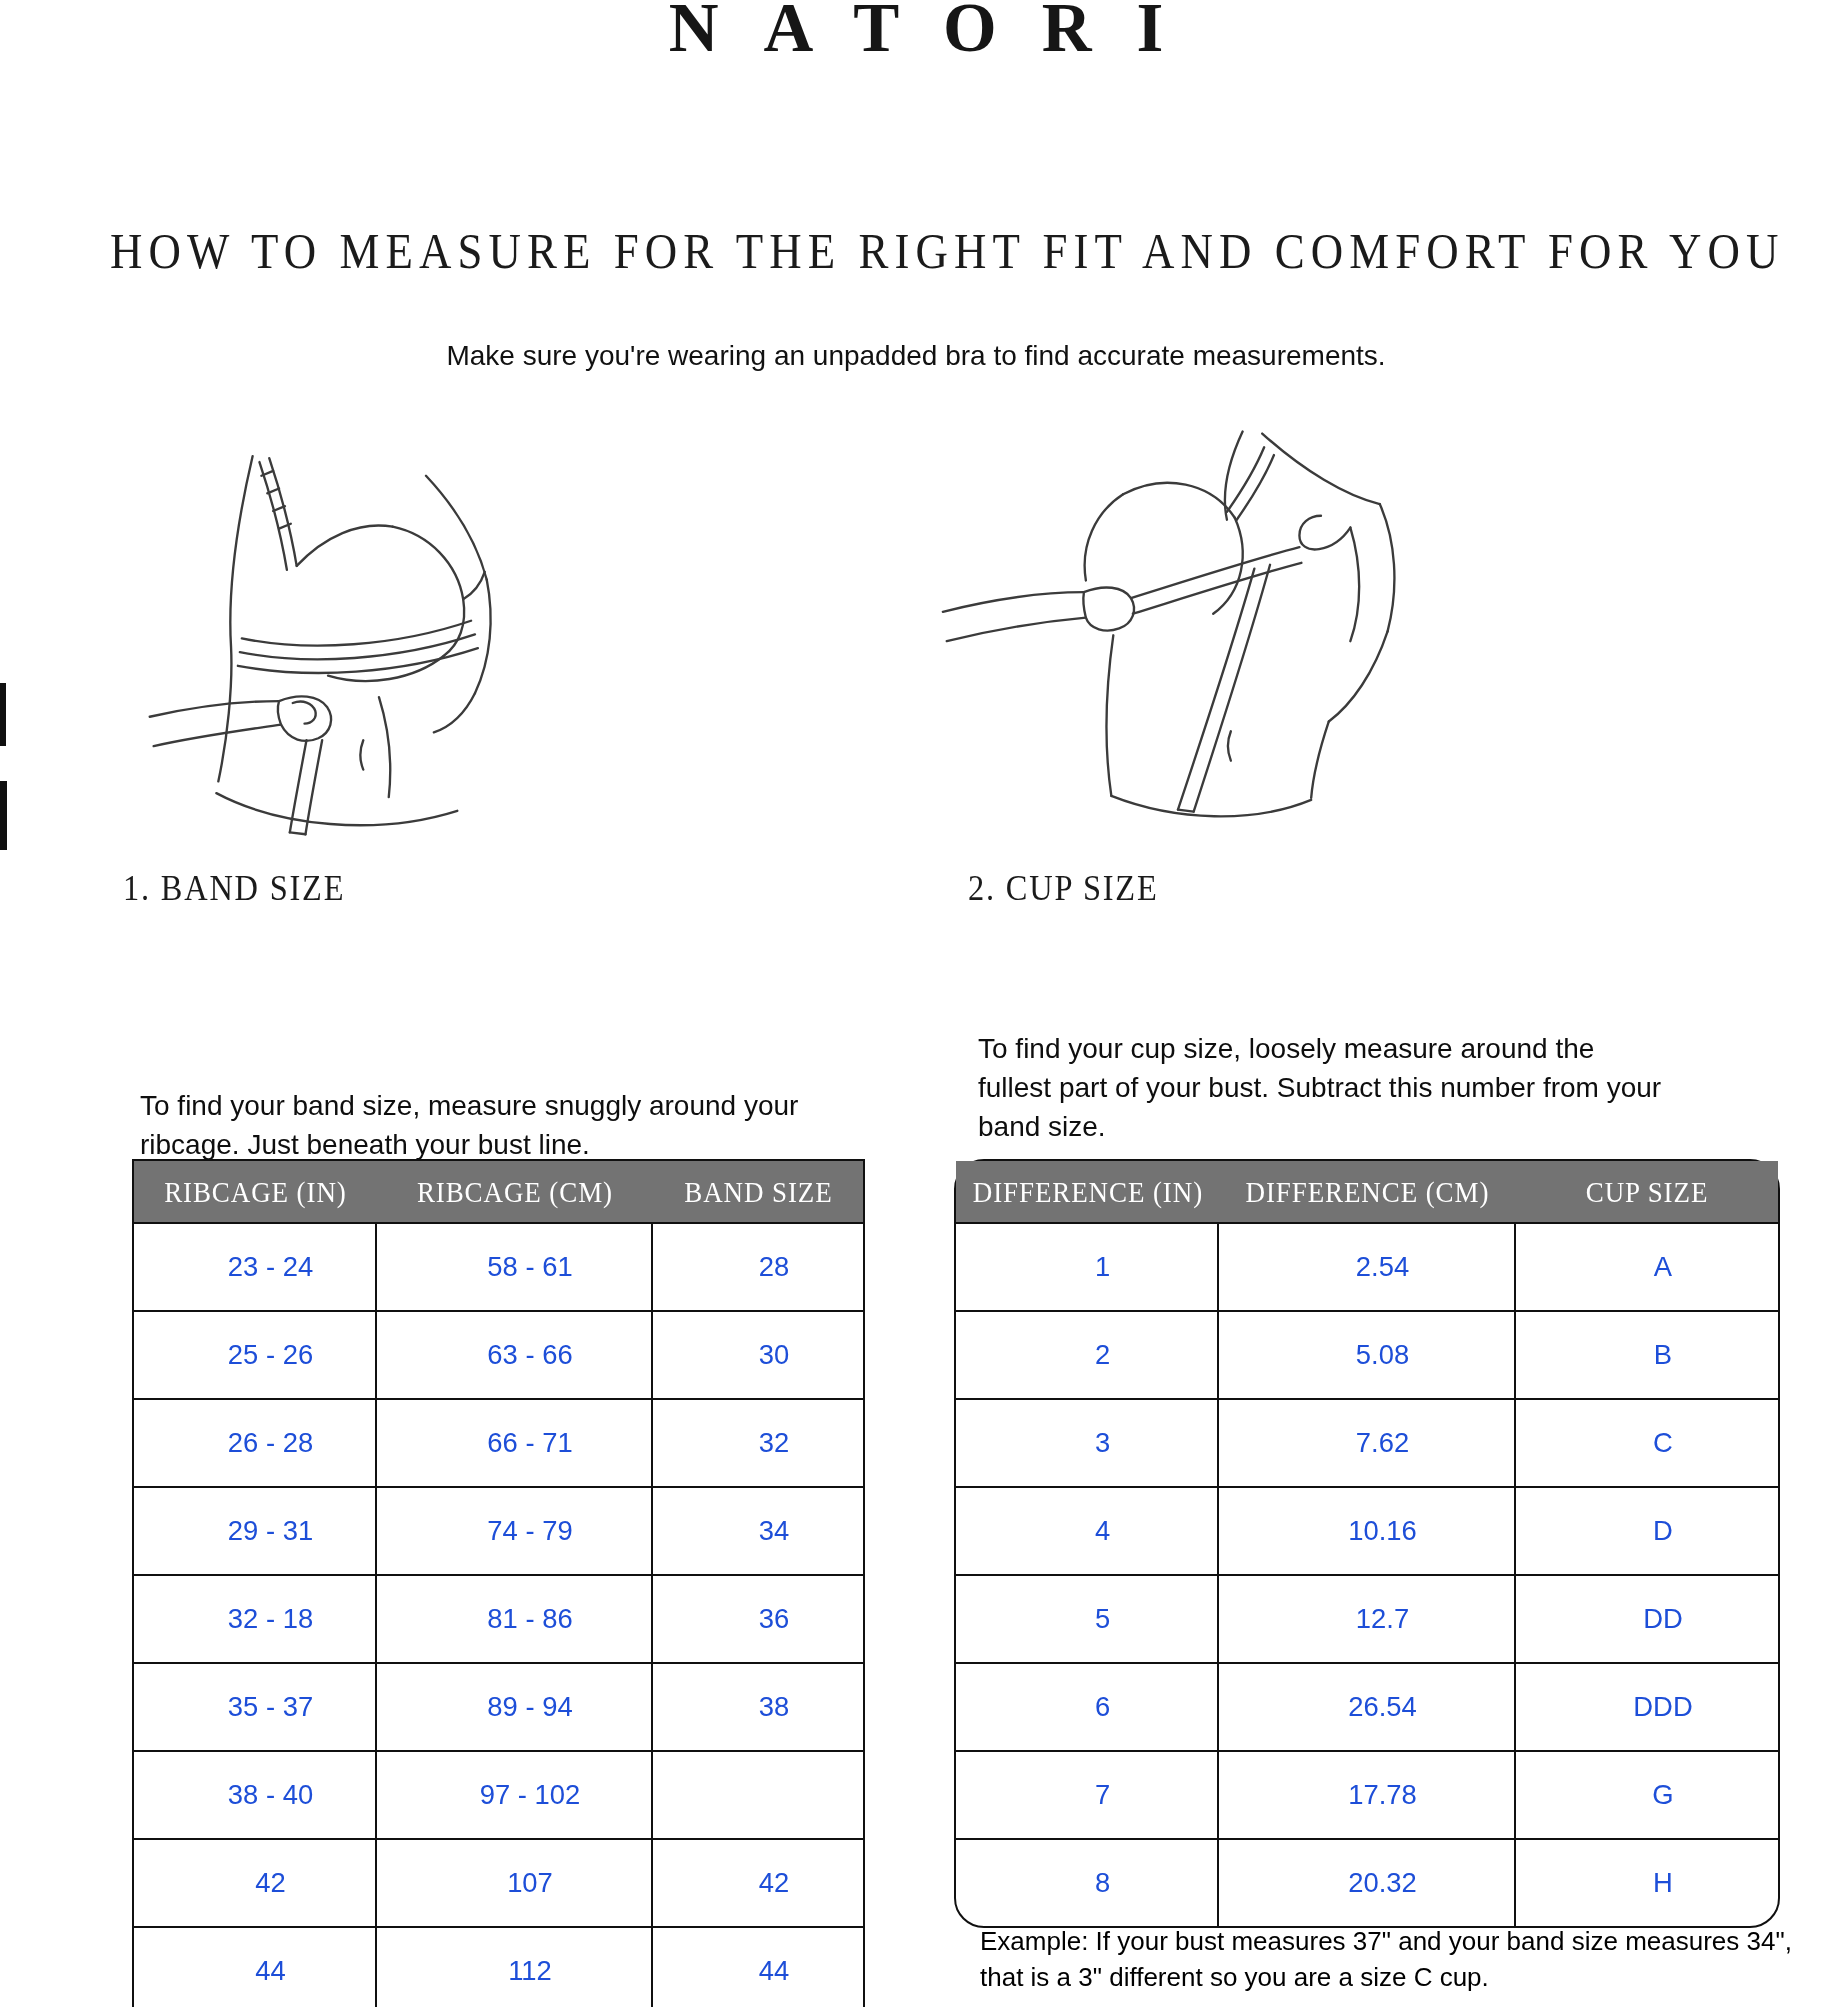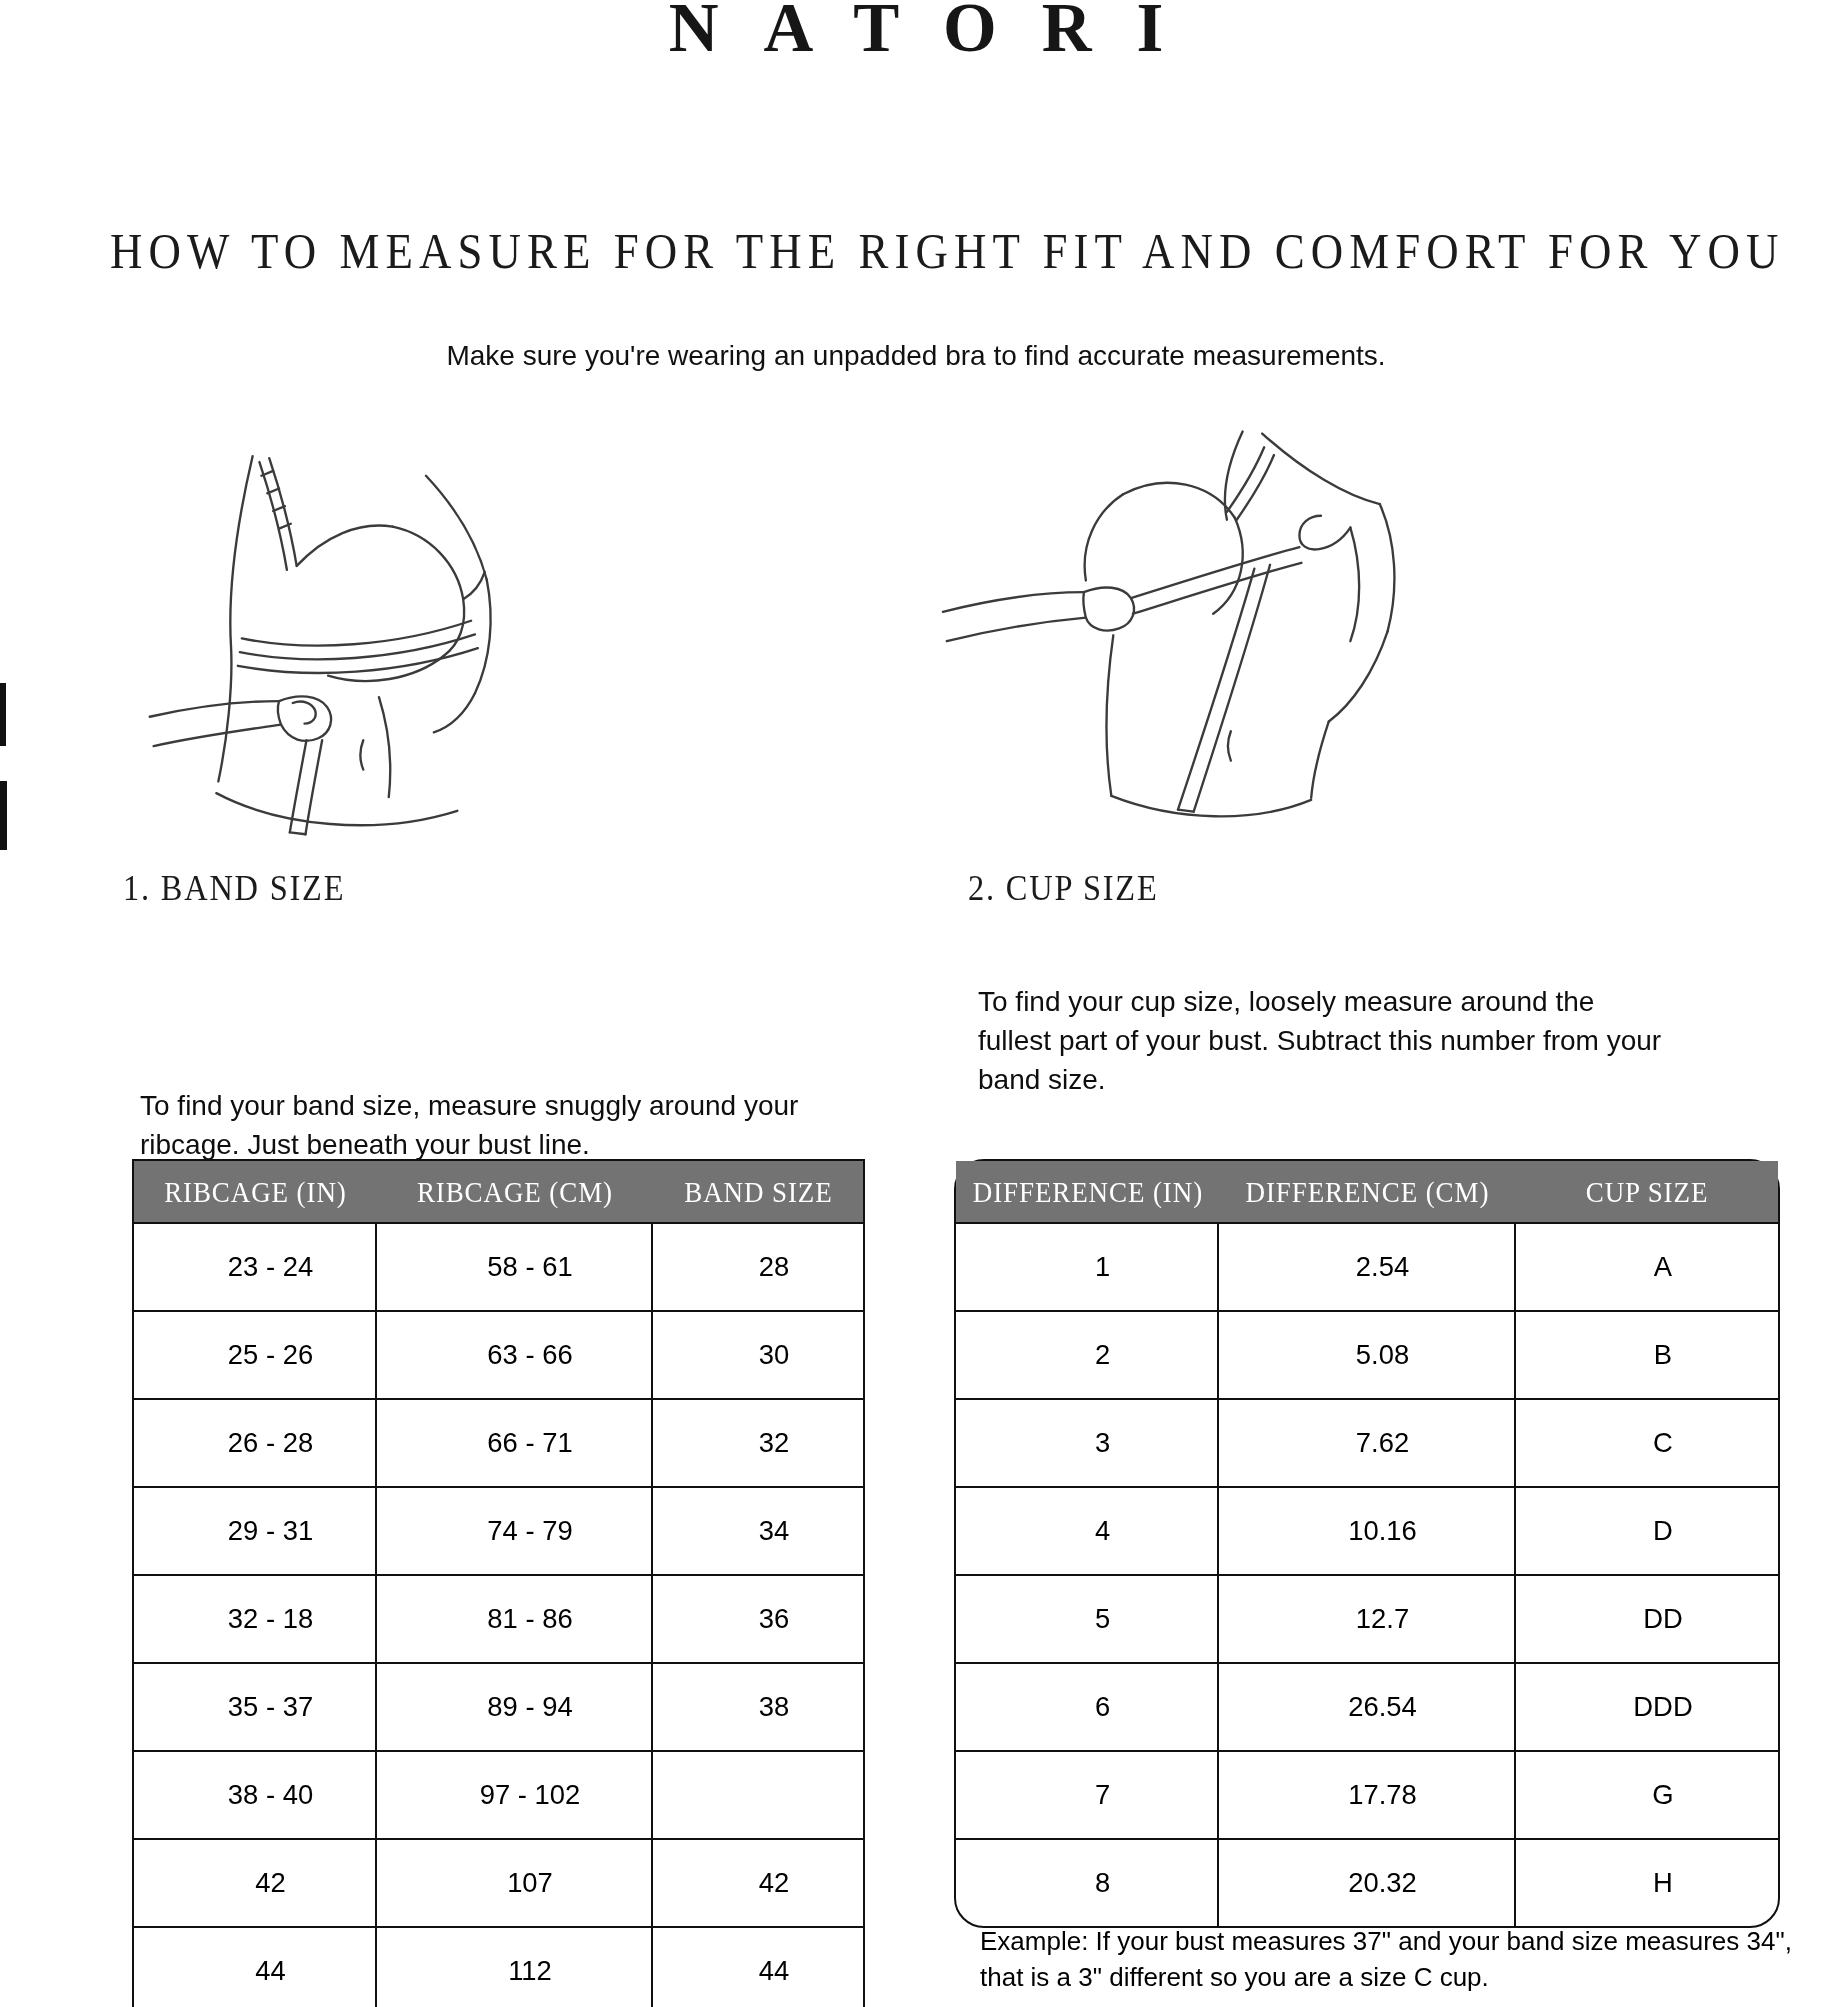--- a/index.html
+++ b/index.html
@@ -25,39 +25,39 @@
   
   .sec-title{
     position:absolute;font-family:"Liberation Serif",serif;font-size:36px;letter-spacing:2px;
     color:#1b1b1b;white-space:nowrap;transform:scaleX(.9);transform-origin:left;
   }
   .band-title{left:123px;top:867px;}
   .cup-title{left:968px;top:867px;}
   .copy{position:absolute;font-size:28px;line-height:39px;color:#0e0e0e;}
   .copy .ln{white-space:nowrap;}
   .band-copy{left:140px;top:1086px;}
-  .cup-copy{left:978px;top:982px;}
+  .cup-copy{left:978px;top:1029px;}
   
   .illus{position:absolute;}
   .illus-band{left:132px;top:417px;}
   .illus-cup{left:931px;top:410px;}
   
   .size-table{position:absolute;border:2.9px solid #101010;box-sizing:border-box;background:#fff;}
   .band-table{left:132px;top:1159px;width:733px;}
   .cup-table{left:954px;top:1159px;width:826px;border-radius:30px;}
   .t-head{display:flex;height:61px;background:#737373;}
   .t-head .hc{
     display:flex;align-items:center;justify-content:center;color:#ffffff;
     font-family:"Liberation Serif",serif;font-size:30px;letter-spacing:1px;white-space:nowrap;
   }
   .t-head .hc span{transform:scaleX(.9);transform-origin:center;display:inline-block;}
   .t-row{display:flex;height:86px;border-top:2.9px solid #101010;}
   .t-row .tc{
     display:flex;align-items:center;justify-content:center;
-    font-size:27.4px;color:#000000;box-sizing:border-box;padding-left:32px;
+    font-size:27.4px;color:#1d4ed8;box-sizing:border-box;padding-left:32px;
   }
   .band-table .c1{width:243px;}
   .band-table .c2{width:276px;}
   .band-table .c3{flex:1;}
   .cup-table .c1{width:263px;}
   .cup-table .c2{width:297px;}
   .cup-table .c3{flex:1;}
   .t-row .c1,.t-row .c2{border-right:2.9px solid #101010;}
   
   .example-note{position:absolute;left:980px;top:1923px;font-size:26px;line-height:36px;color:#000000;}

